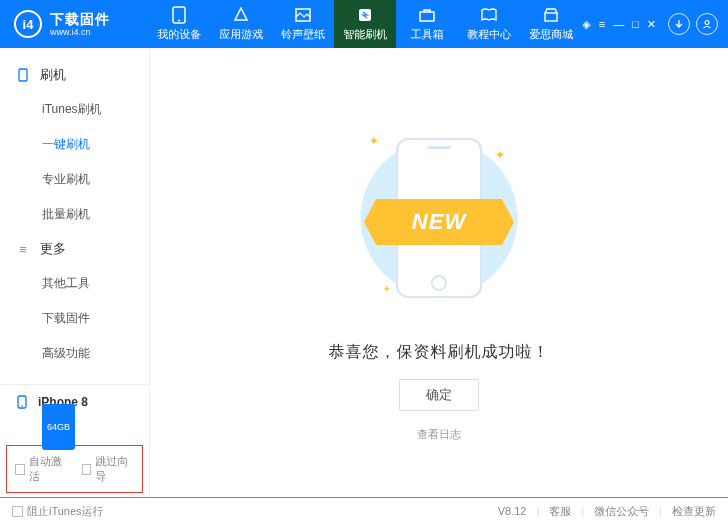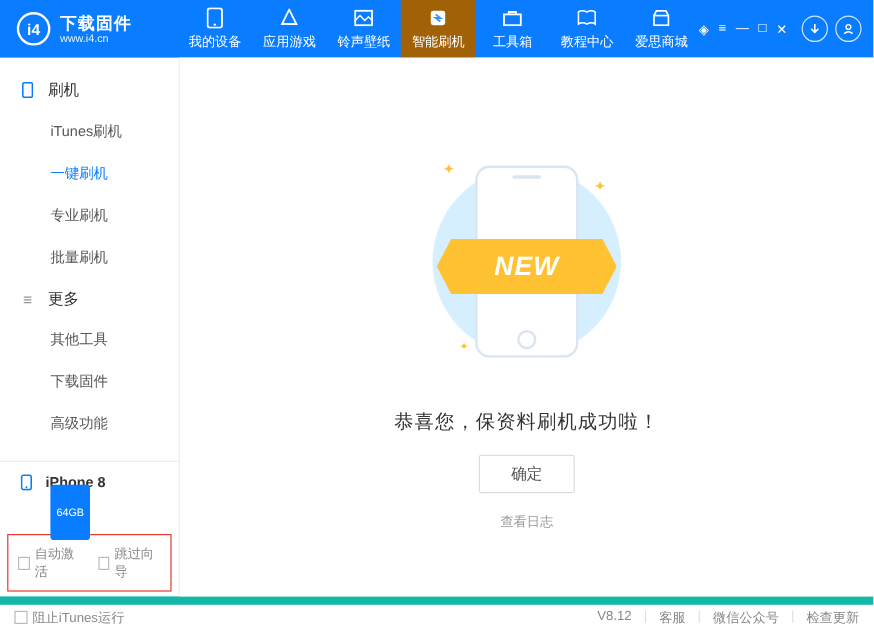--- a/index.html
+++ b/index.html
@@ -5,21 +5,21 @@
 *{margin:0;padding:0;box-sizing:border-box;font-family:"Microsoft YaHei","PingFang SC",sans-serif}
 body{width:728px;height:524px;overflow:hidden;background:#fff;font-size:12px;color:#666}
 .header{height:48px;background:#0a7cff;display:flex;align-items:center;color:#fff}
 .logo-wrap{width:150px;display:flex;align-items:center;padding-left:14px;gap:8px}
 .logo-circle{width:28px;height:28px;border:2px solid #fff;border-radius:50%;display:flex;align-items:center;justify-content:center;font-weight:bold;font-size:13px;}
 .logo-txt{display:flex;flex-direction:column;line-height:1}
 .logo-title{font-size:14px;font-weight:bold;letter-spacing:1px}
 .logo-sub{font-size:9px;margin-top:2px;opacity:.9}
 .nav{display:flex;height:100%}
 .nav-item{width:62px;display:flex;flex-direction:column;align-items:center;justify-content:center;gap:3px;font-size:11px;cursor:pointer}
-.nav-item.active{background:#a16207}
+.nav-item.active{background:#14532d}
 .nav-ico{width:18px;height:18px;display:flex;align-items:center;justify-content:center}
 .hdr-right{margin-left:auto;display:flex;align-items:center;padding-right:10px;gap:8px}
 .win-btns{display:flex;gap:8px;font-size:11px}
 .round-btn{width:22px;height:22px;border:1.5px solid rgba(255,255,255,.8);border-radius:50%;display:flex;align-items:center;justify-content:center}
 .body{display:flex;height:449px}
 .sidebar{width:150px;border-right:1px solid #eee;display:flex;flex-direction:column;position:relative}
 .side-scroll{flex:1;overflow:hidden;padding-top:10px}
 .grp-head{display:flex;align-items:center;padding:8px 16px;font-size:13px;color:#333;gap:10px}
 .grp-ico{width:14px;height:14px;display:flex;align-items:center;justify-content:center;color:#0a7cff}
 .side-item{padding:9px 16px 9px 42px;font-size:12px;color:#555;cursor:pointer}
@@ -34,21 +34,21 @@
 .main{flex:1;display:flex;flex-direction:column;align-items:center;background:#fff;position:relative}
 .illus{margin-top:70px;width:200px;height:200px;background:radial-gradient(circle at center,#d6efff 0%,#d6efff 55%,transparent 56%);border-radius:50%;position:relative;display:flex;align-items:center;justify-content:center}
 .phone{width:86px;height:160px;background:#fff;border:2px solid #d9e6f2;border-radius:12px;position:relative;z-index:2}
 .phone::before{content:"";position:absolute;top:6px;left:50%;transform:translateX(-50%);width:24px;height:3px;background:#d9e6f2;border-radius:2px}
 .phone::after{content:"";position:absolute;bottom:5px;left:50%;transform:translateX(-50%);width:12px;height:12px;border:2px solid #d9e6f2;border-radius:50%}
 .ribbon{position:absolute;z-index:3;width:150px;height:46px;background:#ffc233;top:52%;left:50%;transform:translate(-50%,-50%);display:flex;align-items:center;justify-content:center;font-size:22px;font-weight:700;color:#fff;letter-spacing:1px;font-style:italic;clip-path:polygon(8% 0,92% 0,100% 50%,92% 100%,8% 100%,0 50%)}
 .spark{position:absolute;color:#ffc233;font-size:12px}
 .msg{margin-top:24px;font-size:16px;color:#333;letter-spacing:1px}
 .ok-btn{margin-top:16px;border:1px solid #ddd;background:#fff;color:#555;padding:6px 26px;font-size:13px;border-radius:2px;cursor:pointer}
 .log-link{margin-top:16px;font-size:11px;color:#999;cursor:pointer}
-.footer{height:27px;border-top:7px solid #14b8a6;display:flex;align-items:center;padding:4px 12px;font-size:11px;color:#888;gap:8px}
+.footer{height:27px;border-top:1px solid #14b8a6;display:flex;align-items:center;padding:4px 12px;font-size:11px;color:#888;gap:8px}
 .ft-right{margin-left:auto;display:flex;align-items:center;gap:10px}
 .sep{color:#ddd}
 svg{display:block}
 </style>
 </head>
 <body>
 
 <div class="header">
   <div class="logo-wrap">
     <div class="logo-circle">i4</div>

